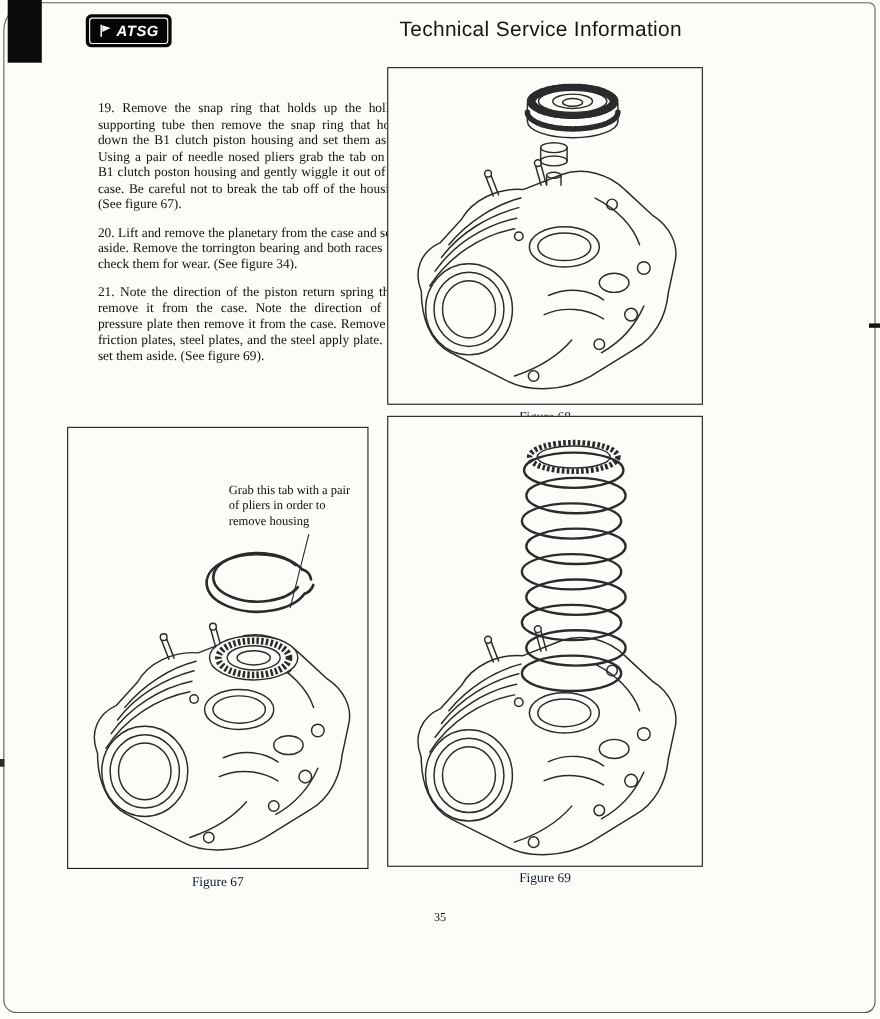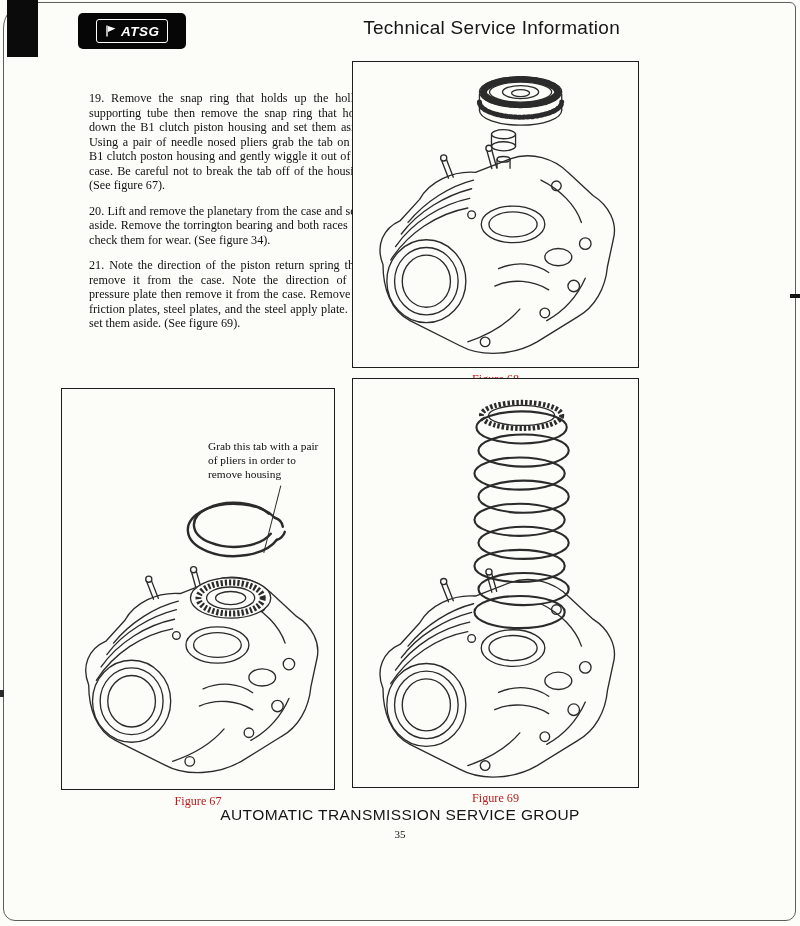--- a/index.html
+++ b/index.html
@@ -10,37 +10,37 @@
   }
   .frame {
     position:absolute; left:3px; top:2px; width:791px; height:917px;
     border:1.3px solid rgba(25,25,25,.7);
     border-radius:26px 6px 10px 12px;
     pointer-events:none;
   }
   .corner-tab { position:absolute; left:7px; top:0; width:31px; height:57px; background:#0b0b0b; }
 
   
-  .logo { position:absolute; left:78px; top:13px; height:30px; background:#060606; border-radius:5px; display:flex; align-items:center; padding:18px; box-sizing:border-box; }
+  .logo { position:absolute; left:78px; top:13px; height:30px; background:#060606; border-radius:5px; display:flex; align-items:center; padding:3px; box-sizing:border-box; }
   .logo-inner { border:1.4px solid #fff; border-radius:3px; height:24px; display:flex; align-items:center; gap:4px; padding:0 7px; box-sizing:border-box; }
   .logo-text { color:#fff; font-family:"Liberation Sans", sans-serif; font-weight:700; font-style:italic; font-size:13.5px; letter-spacing:.5px; }
   .title { position:absolute; left:140px; top:17px; width:480px; text-align:right;
     font-family:"Liberation Sans", sans-serif; font-size:19px; letter-spacing:.3px; color:#161616; }
 
   
   .text-col { position:absolute; left:62px; top:91px; width:280px;margin-left:27px; }
   .text-col p { margin:0 0 11px; font-size:12.2px; line-height:1.19; text-align:justify; }
 
   
   .figure-box { position:absolute; border:1.4px solid #1d1d1d; box-sizing:border-box; background:#fcfcf9; }
   #fig68-box { left:352px; top:61px;  width:287px; height:307px; }
   #fig67-box { left:61px;  top:388px; width:274px; height:402px; }
   #fig69-box { left:352px; top:378px; width:287px; height:410px; }
   .figure-box svg { display:block; width:100%; height:100%; }
-  .figure-caption { position:absolute; text-align:center; font-size:12.2px; color:#b91c1c; }
+  .figure-caption { position:absolute; text-align:center; font-size:12.2px; color:#0f172a; }
   #fig68-cap { left:352px; top:372px; width:287px; }
   #fig67-cap { left:61px;  top:794px; width:274px; }
   #fig69-cap { left:352px; top:791px; width:287px; }
 
   .callout { position:absolute; top:50px; right:4px; width:122px; text-align:left;
     font-size:11.4px; line-height:1.24; color:#0e0e0e; }
 
   
   .footer-line { position:absolute; left:0; top:806px; width:100%; text-align:center;
     font-family:"Liberation Sans", sans-serif; font-size:15.5px; letter-spacing:.4px; color:#151515; }
@@ -165,16 +165,15 @@
         <ellipse cx="166" cy="94" rx="45" ry="16"></ellipse>
         <ellipse cx="170" cy="71" rx="45" ry="16"></ellipse>
         <ellipse cx="168" cy="48" rx="45" ry="16"></ellipse>
         <ellipse cx="168" cy="36" rx="40" ry="13" stroke-width="5" stroke-dasharray="2.4 2"></ellipse>
         <ellipse cx="168" cy="36" rx="33" ry="10" stroke-width="1.3"></ellipse>
       </g>
     </svg>
   </div>
   <div class="figure-caption" id="fig69-cap">Figure 69</div>
 
-  <div class="footer-line">AUTOMATIC TRANSMISSION SERVICE GROUP</div>
   <div class="page-number">35</div>
 
 </div>
 
 </body></html>

